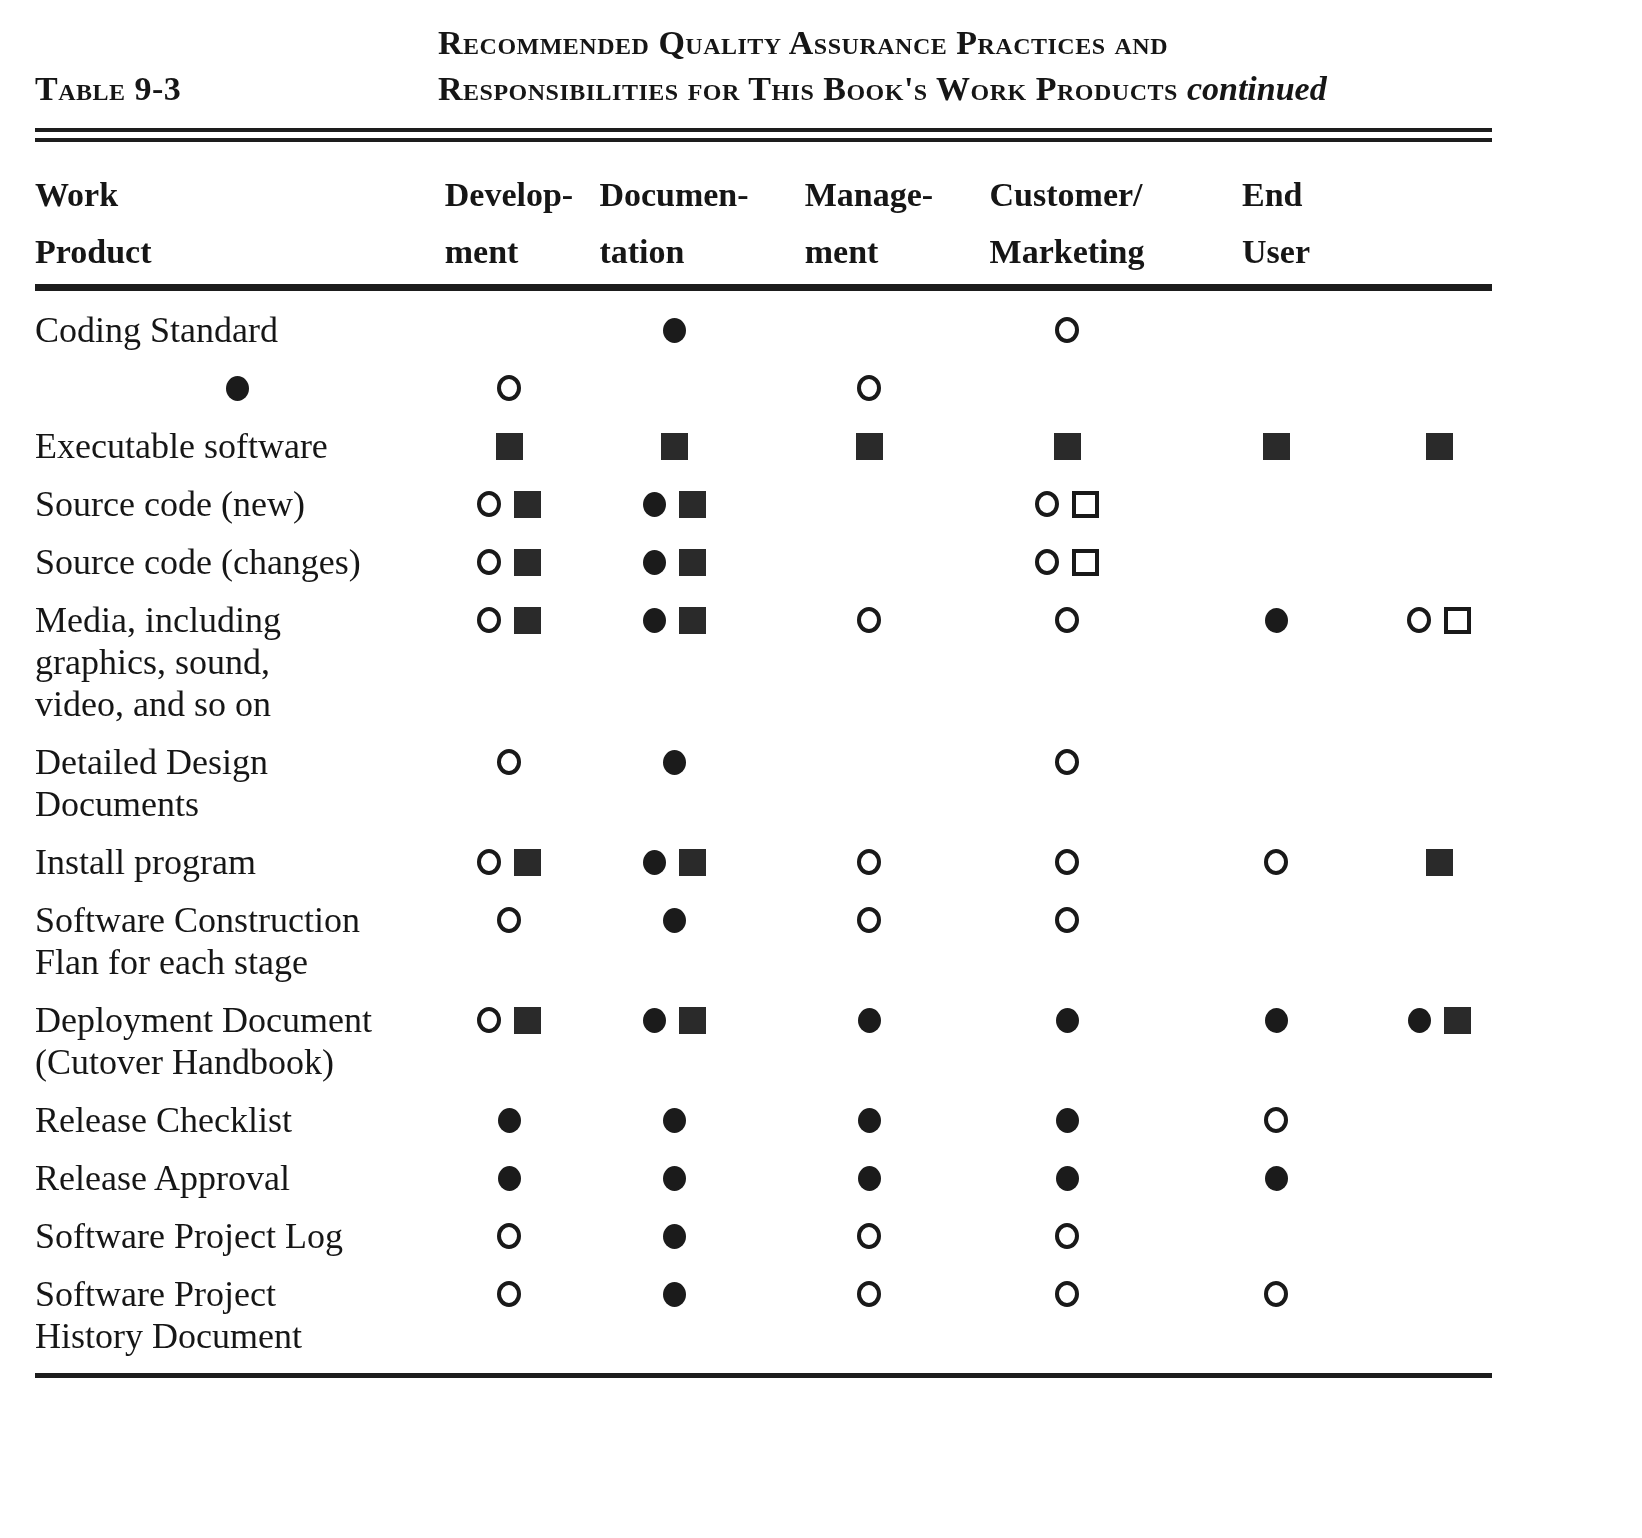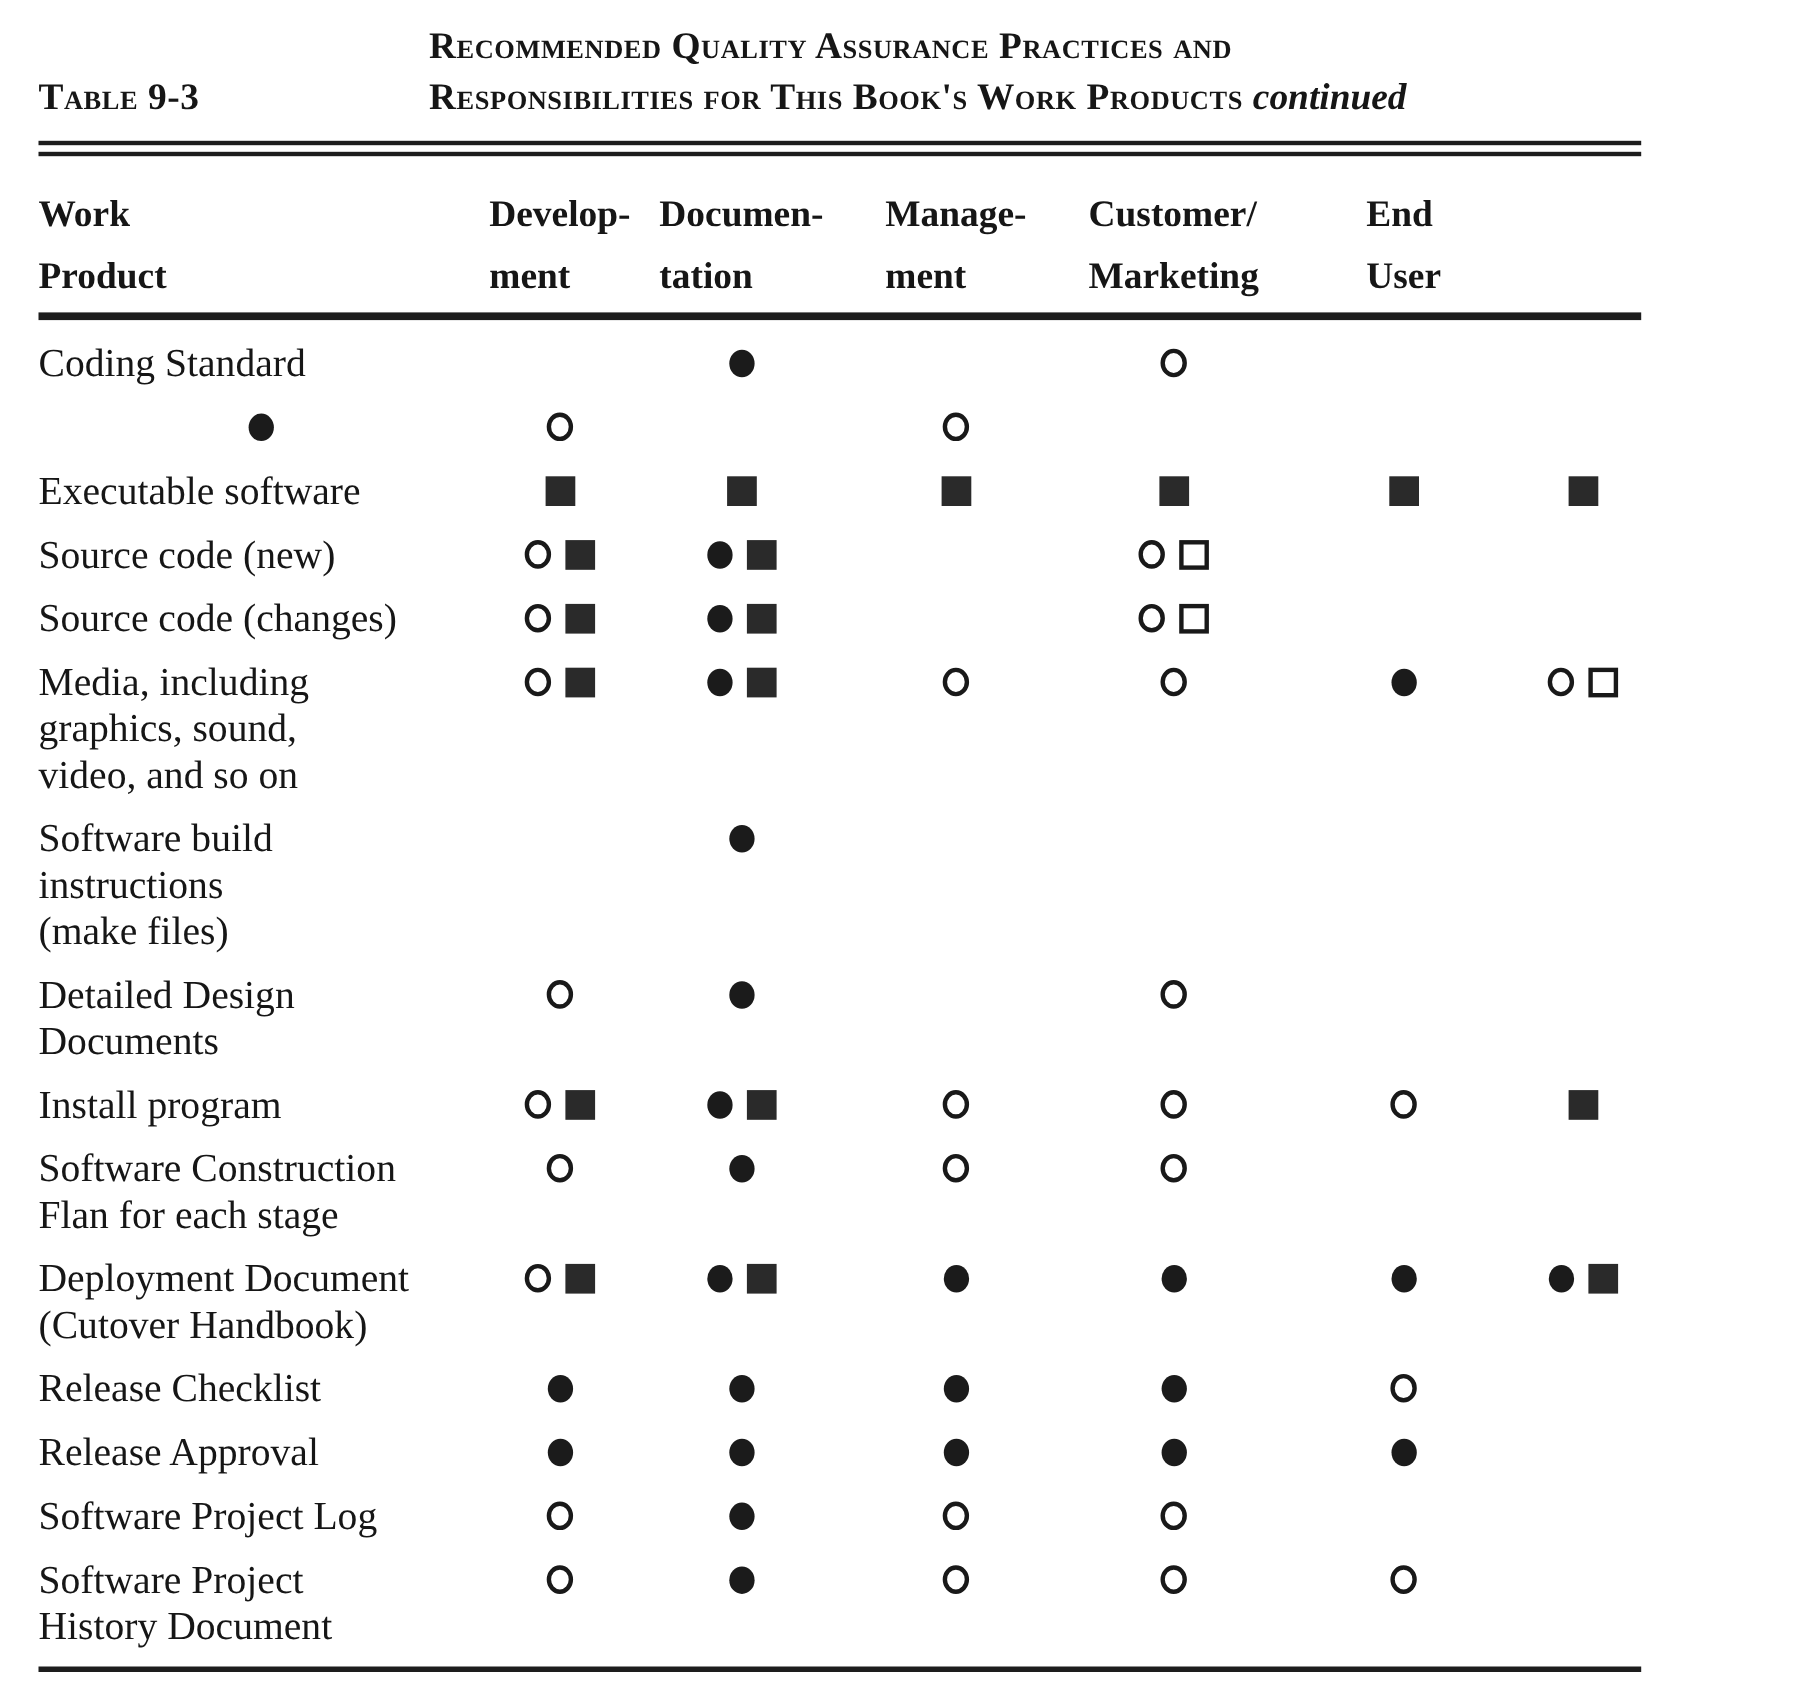--- a/index.html
+++ b/index.html
@@ -32,20 +32,21 @@
     line-height: 46px;
     letter-spacing: 0.5px;
   }
   .title-block {
     flex: 1;
     font-variant: small-caps;
     font-weight: bold;
     font-size: 34px;
     line-height: 46px;
     letter-spacing: 0.5px;
+    margin-left: 48px;
   }
   .title-line { white-space: nowrap; }
   .continued {
     font-variant: normal;
     font-style: italic;
     font-weight: bold;
     text-transform: none;
     letter-spacing: 0px;
   }
 
@@ -295,35 +296,20 @@
         <div class="sym-cell">
           <span class="sym filled-circle" title="●"></span>
         </div>
         <div class="sym-cell">
           <span class="sym open-circle" title="○"></span>
           <span class="sym open-square" title="□"></span>
         </div>
       </div>
       <div class="grid trow">
         <div class="label-cell">
-          <span class="label-line">Software build</span>
-          <span class="label-line">instructions</span>
-          <span class="label-line">(make files)</span>
-        </div>
-        <div class="sym-cell"></div>
-        <div class="sym-cell">
-          <span class="sym filled-circle" title="●"></span>
-        </div>
-        <div class="sym-cell"></div>
-        <div class="sym-cell"></div>
-        <div class="sym-cell"></div>
-        <div class="sym-cell"></div>
-      </div>
-      <div class="grid trow">
-        <div class="label-cell">
           <span class="label-line">Detailed Design</span>
           <span class="label-line">Documents</span>
         </div>
         <div class="sym-cell">
           <span class="sym open-circle" title="○"></span>
         </div>
         <div class="sym-cell">
           <span class="sym filled-circle" title="●"></span>
         </div>
         <div class="sym-cell"></div>

